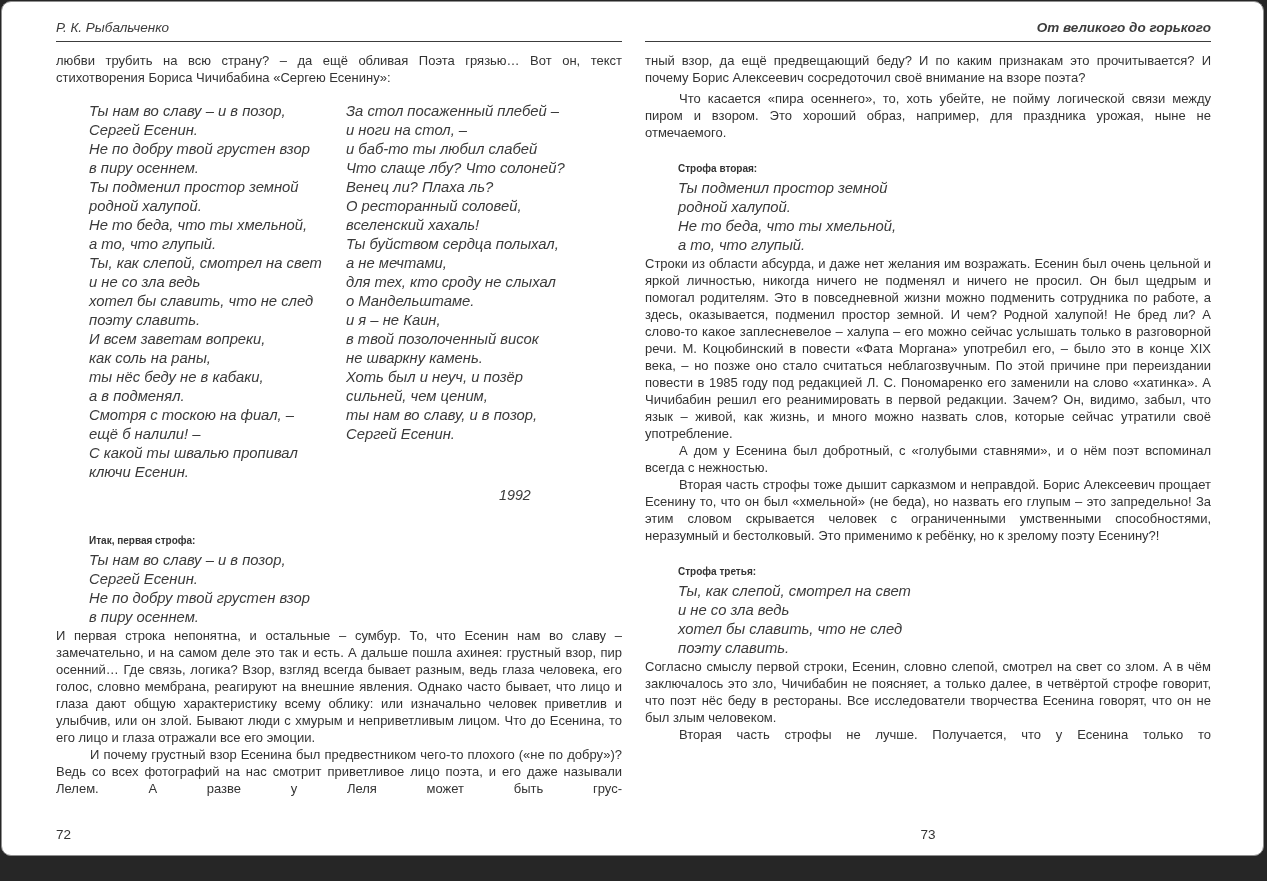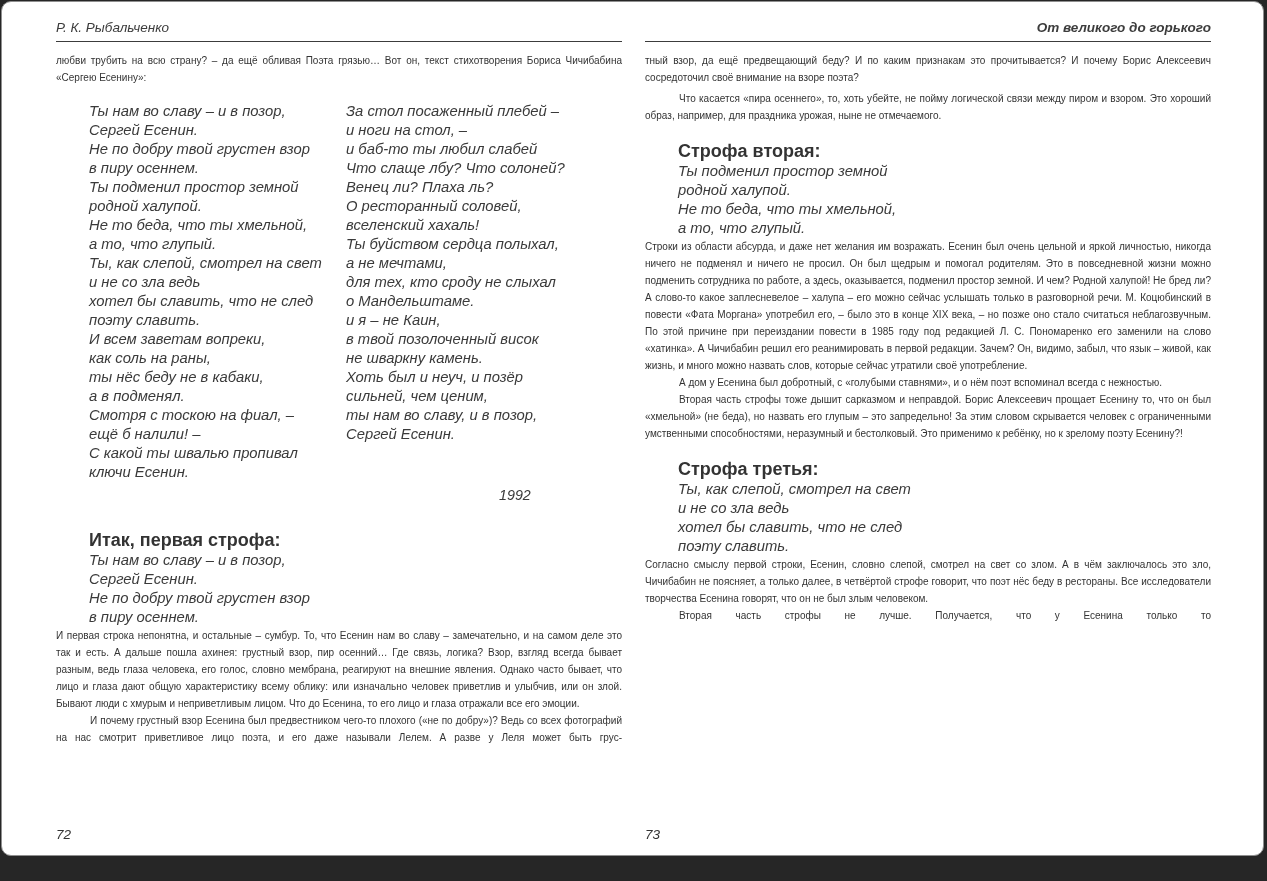--- a/index.html
+++ b/index.html
@@ -24,51 +24,51 @@
     height:100%; box-sizing:border-box;
   }
   .page { width:566px; display:flex; flex-direction:column; }
   .running-head {
     font-style:italic; font-size:13.5px; color:#3c3c3c;
     padding:8px 0 5px; border-bottom:1.5px solid #3c3c3c;
     line-height:16px;
   }
   .head-right { text-align:right;font-weight:bold; }
   .body-para {
-    font-size:10px; line-height:17px; color:#333333;
+    font-size:13px; line-height:17px; color:#333333;
     text-align:justify; margin:0;
   }
   .indent { text-indent:34px; }
   .force-justify { text-align-last:justify; }
   .intro { margin-top:10px; }
   .poem {
     display:flex; margin-top:16px;
     font-style:italic; font-size:14.8px; line-height:19px; color:#3a3a3a;
   }
   .poem-col1 { width:290px; padding-left:33px; box-sizing:border-box; }
   .poem-col2 { flex:1; }
   .poem-year {
     font-style:italic; font-size:14.3px; color:#3a3a3a;
     margin:4px 0 0 443px; line-height:19px;
   }
   .strofa-heading {
-    font-size:18px; font-weight:bold; color:#333333;
+    font-size:10px; font-weight:bold; color:#333333;
     margin:26px 0 1px; padding-left:33px; line-height:19px;
   }
   .page-right .strofa-heading { margin-top:18px; }
   .quote {
     font-style:italic; font-size:14.8px; line-height:19px; color:#3a3a3a;
     padding-left:33px;
   }
   .para-gap { margin-top:4px; }
   .page-number {
     margin-top:auto; font-size:13.5px; color:#333333;
-    padding-bottom:12px; line-height:16px;font-style:italic;
+    padding-bottom:12px; line-height:16px;
   }
-  .pn-right { text-align:left; }
+  .pn-right { text-align:center; }
 </style>
 </head>
 <body>
 
 <div class="card">
   <div class="spread">
 
     <section class="page page-left">
       <div class="running-head">Р. К. Рыбальченко</div>
 

